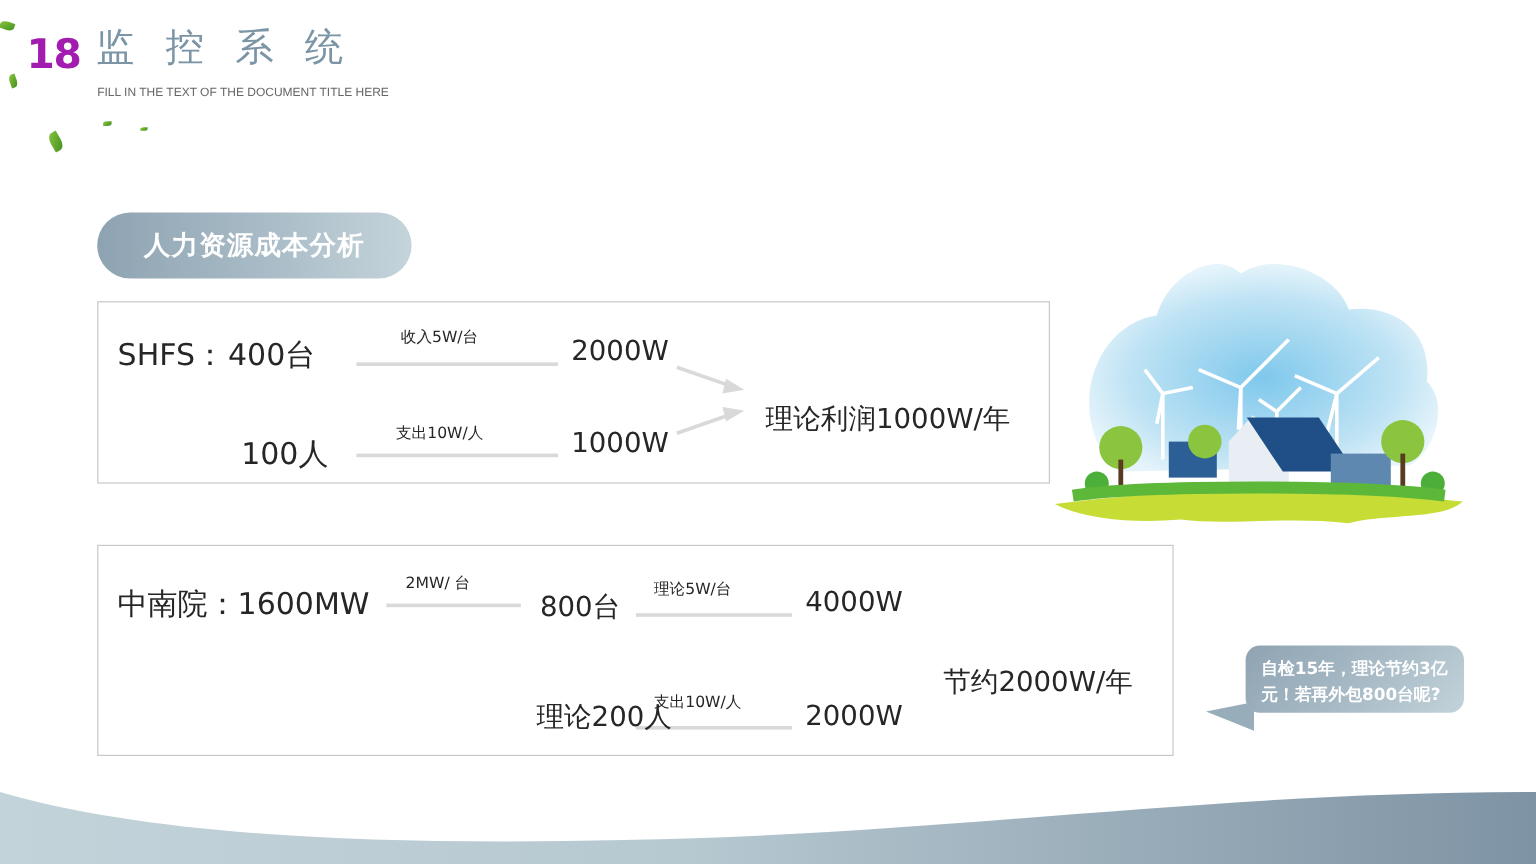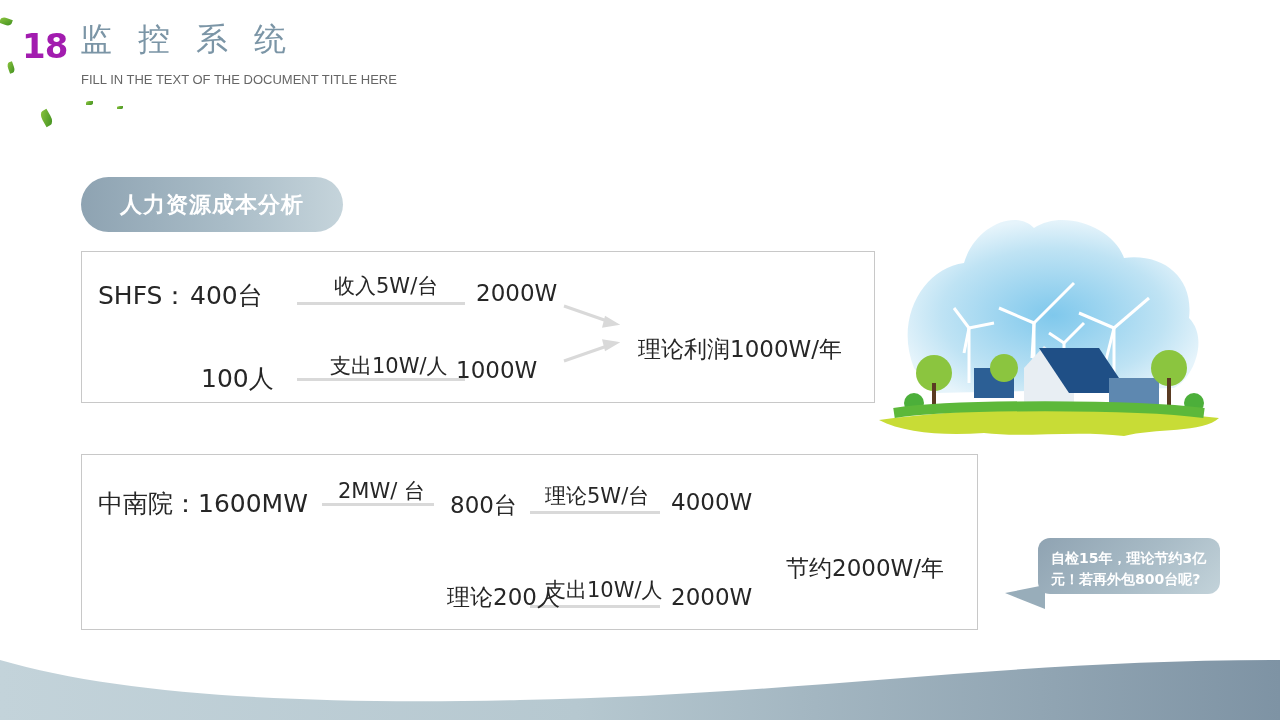--- a/index.html
+++ b/index.html
@@ -4,39 +4,39 @@
 <style>
   * { margin:0; padding:0; box-sizing:border-box; }
   html, body { width:1280px; height:720px; overflow:hidden; background:#ffffff; }
   body { position:relative; font-family:"DejaVu Sans", "Liberation Sans", sans-serif; color:#222; }
 
   .abs { position:absolute; }
 
   
   .slide-num { left:22px; top:26px; font-size:34px; color:#a21caf; font-weight:700; letter-spacing:-1px; }
   .slide-title { left:80px; top:18px; font-size:32px; color:#7b95a6; letter-spacing:26px; white-space:nowrap; }
-  .slide-subtitle { left:81px; top:72px; font-size:13px; color:#666; font-family:"Liberation Sans", sans-serif; white-space:nowrap; }
+  .slide-subtitle { left:81px; top:72px; font-size:10px; color:#666; font-family:"Liberation Sans", sans-serif; white-space:nowrap; }
 
   .leaf { background:linear-gradient(135deg,#8ec63f,#3e8e1f); border-radius:50% 0 50% 0; }
 
   
   .pill { left:81px; top:177px; width:262px; height:55px; border-radius:28px;
           background:linear-gradient(90deg,#8ea3b2 0%,#a9bcc7 55%,#c5d4db 100%);
           display:flex; align-items:center; justify-content:center; }
   .pill span { color:#fff; font-size:22px; font-weight:bold; letter-spacing:1px; }
 
   
   .box { border:1px solid #c8c8c8; background:#fff; }
   .box1 { left:81px; top:251px; width:794px; height:152px; }
   .box2 { left:81px; top:454px; width:897px; height:176px; }
 
   .txt { white-space:nowrap; color:#262626; }
   .t-lg { font-size:25px; }
   .t-md { font-size:23px;margin-top:12px; }
-  .t-sm { font-size:21px; }
+  .t-sm { font-size:13px; }
   .t-bold { font-weight:normal; }
 
   .line { height:3px; background:#d9d9d9; }
 
   
   .callout { left:1038px; top:538px; width:182px; height:56px; border-radius:12px;
              background:linear-gradient(135deg,#8fa3b2 0%,#a8bbc6 55%,#c3d3da 100%);
              padding:10px 12px 0 13px; color:#fff; font-size:14px; font-weight:bold; line-height:21px; }
   .callout-tail { left:1005px; top:585px; width:0; height:0;
                   border-top:8px solid transparent; border-bottom:16px solid transparent;
@@ -67,21 +67,21 @@
 
 <div class="abs box box1"></div>
 <div class="abs txt t-lg" style="left:98px;top:279px;">SHFS：</div>
 <div class="abs txt t-lg t-bold" style="left:190px;top:279px;">400台</div>
 <div class="abs txt t-lg t-bold" style="left:201px;top:362px;">100人</div>
 <div class="abs txt t-sm" style="left:334px;top:272px;">收入5W/台</div>
 <div class="abs line" style="left:297px;top:302px;width:168px;"></div>
 <div class="abs txt t-sm" style="left:330px;top:352px;">支出10W/人</div>
 <div class="abs line" style="left:297px;top:378px;width:168px;"></div>
 <div class="abs txt t-md" style="left:476px;top:268px;">2000W</div>
-<div class="abs txt t-md" style="left:456px;top:345px;">1000W</div>
+<div class="abs txt t-md" style="left:476px;top:345px;">1000W</div>
 <div class="abs txt t-md t-bold" style="left:638px;top:322px;text-align:center;">理论利润1000W/年</div>
 
 <svg class="abs" style="left:0;top:0;width:1280px;height:720px;">
   <g stroke="#d9d9d9" stroke-width="3" fill="#d9d9d9">
     <line x1="564" y1="306" x2="610" y2="322"></line>
     <polygon points="616,324 606,318 604,326"></polygon>
     <line x1="564" y1="361" x2="610" y2="345"></line>
     <polygon points="616,343 604,341 606,349"></polygon>
     <line x1="740" y1="514" x2="786" y2="532"></line>
     <polygon points="792,534 782,528 780,536"></polygon>

